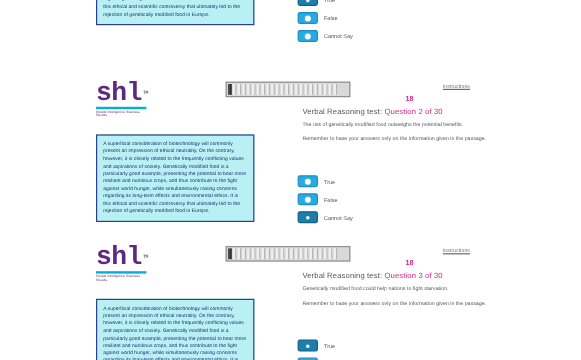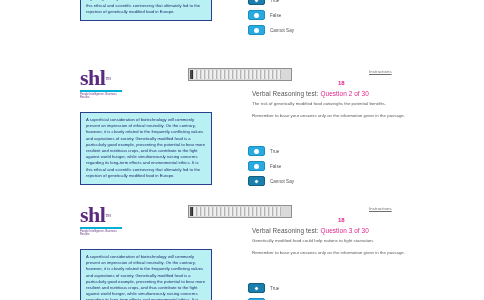--- a/index.html
+++ b/index.html
@@ -32,21 +32,21 @@
     left: 80px;
     top: 0;
     width: 48px;
   }
   .logo-mark {
     font-size: 22px;
     line-height: 19px;
     font-weight: bold;
     color: #5b2a7e;
     letter-spacing: -0.5px;
-    font-family: Liberation Serif, serif;
+    font-family: Liberation Mono, monospace;
     position: relative;
     display: inline-block;
     text-align: right;
   }
   .logo-tm {
     position: absolute;
     top: 1px;
     right: -5px;
     font-size: 4px;
     font-weight: normal;

